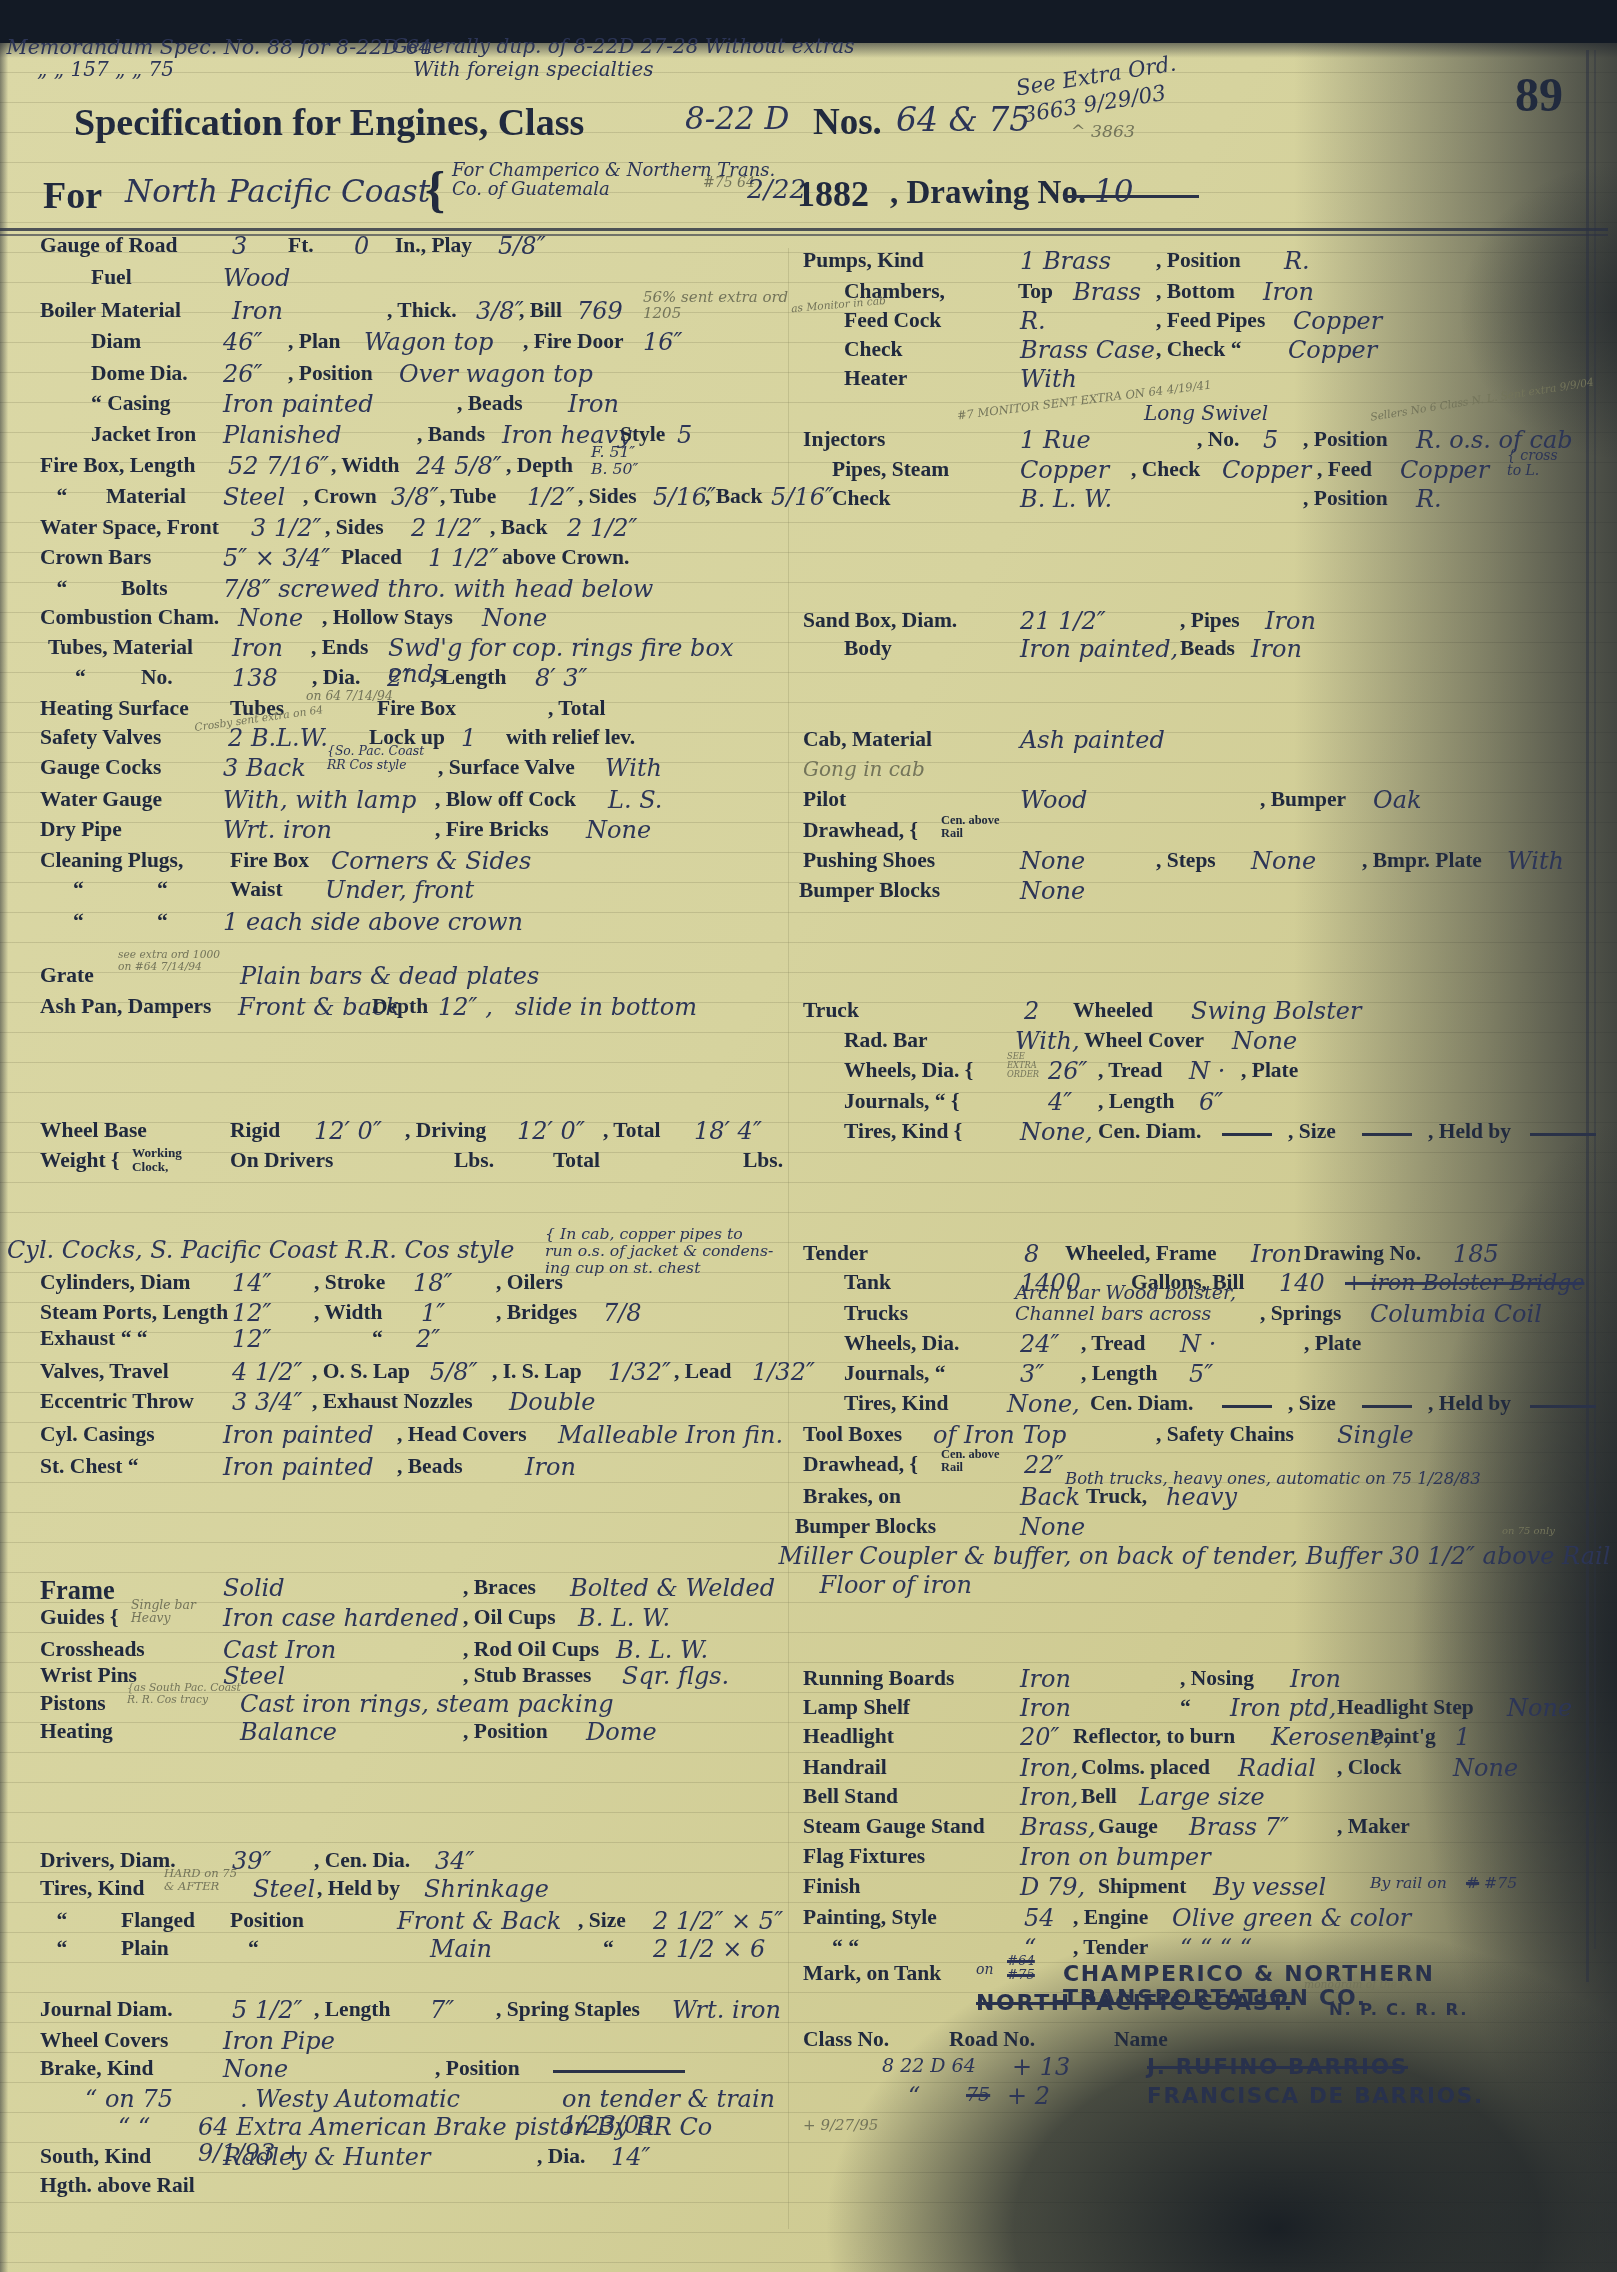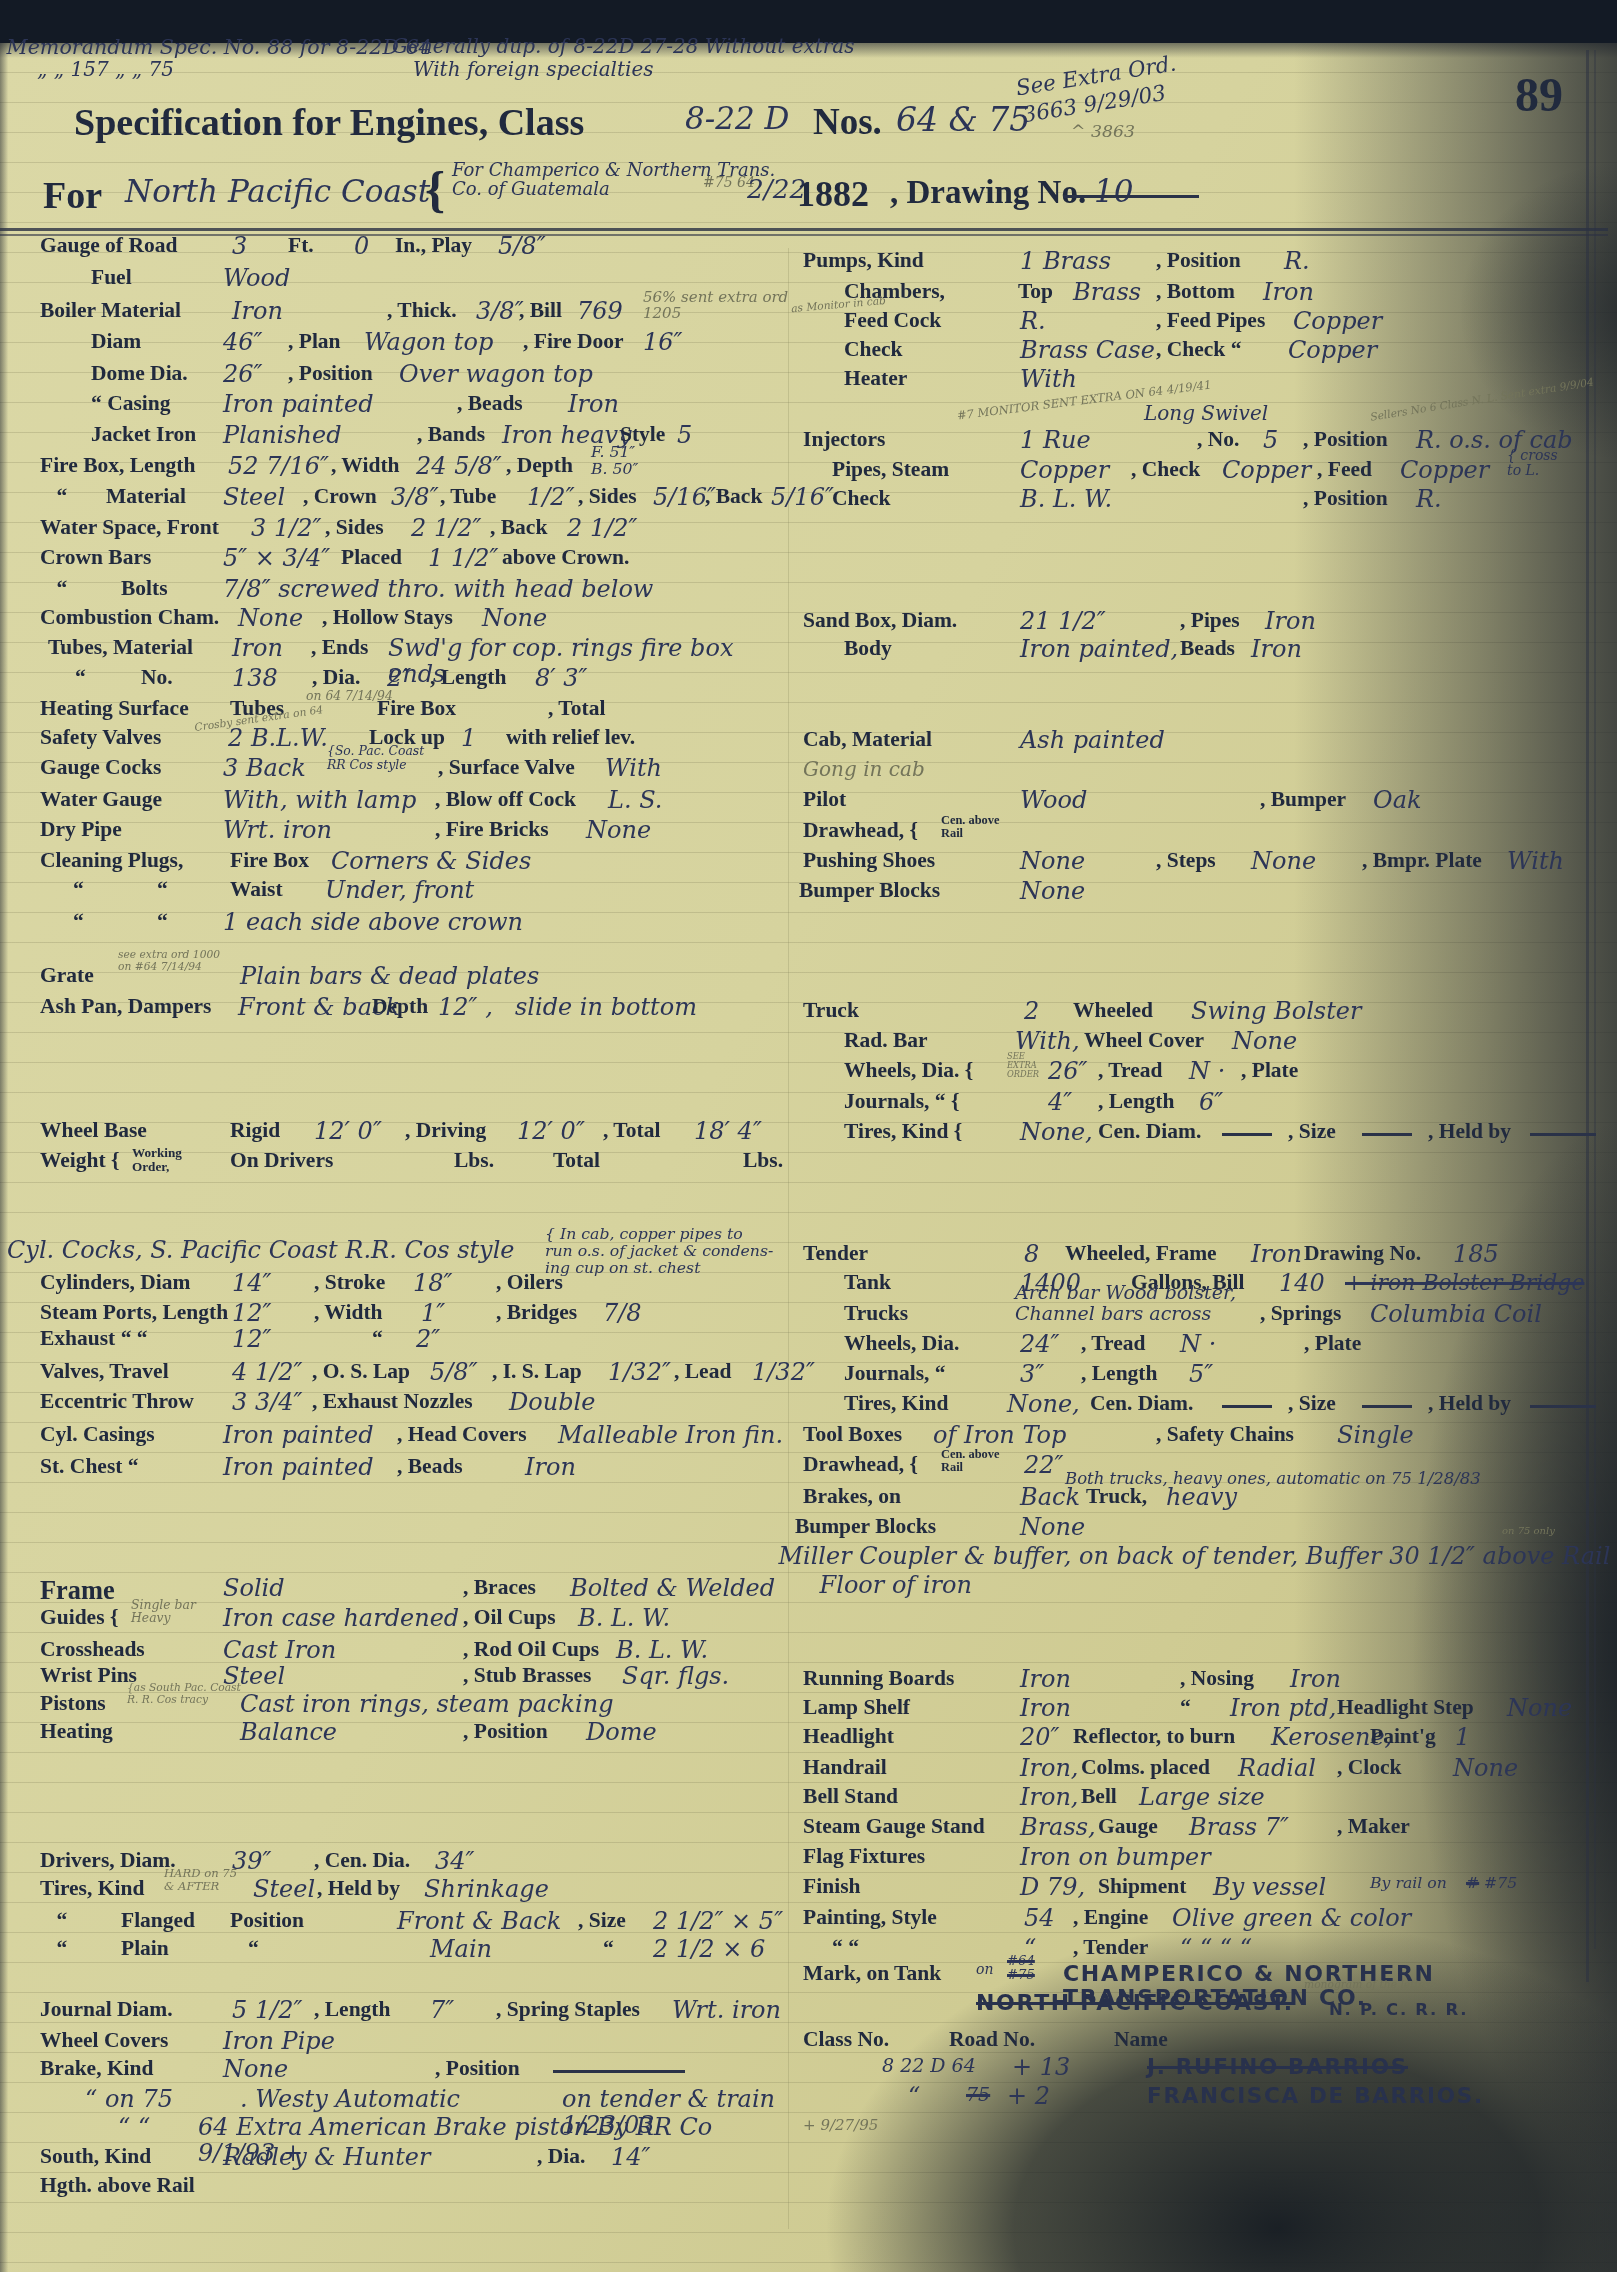--- a/index.html
+++ b/index.html
@@ -271,21 +271,21 @@
         <span class="seg k-L" style="left: 190px;">Rigid</span>
         <span class="seg k-H" style="left: 274px;">12′ 0″</span>
         <span class="seg k-L" style="left: 365px;">, Driving</span>
         <span class="seg k-H" style="left: 477px;">12′ 0″</span>
         <span class="seg k-L" style="left: 563px;">, Total</span>
         <span class="seg k-H" style="left: 654px;">18′ 4″</span>
       </div>
       <div class="row" style="top: 1149px;">
         <span class="seg k-L" style="left: 0px;">Weight {</span>
         <span class="seg k-L" style="left: 92px; top: -3.3px; font-size: 13.2px;">Working
-Order,</span>
+Clock,</span>
         <span class="seg k-L" style="left: 190px;">On Drivers</span>
         <span class="seg k-L" style="left: 414px;">Lbs.</span>
         <span class="seg k-L" style="left: 513px;">Total</span>
         <span class="seg k-L" style="left: 703px;">Lbs.</span>
       </div>
       <div class="row" style="top: 1238px;">
         <span class="seg k-H" style="left: -33px;">Cyl. Cocks, S. Pacific Coast R.R. Cos style</span>
         <span class="seg k-H" style="left: 505px; top: -11.6px; font-size: 15.7px;">{ In cab, copper pipes to
 run o.s. of jacket &amp; condens-
 ing cup on st. chest</span>

